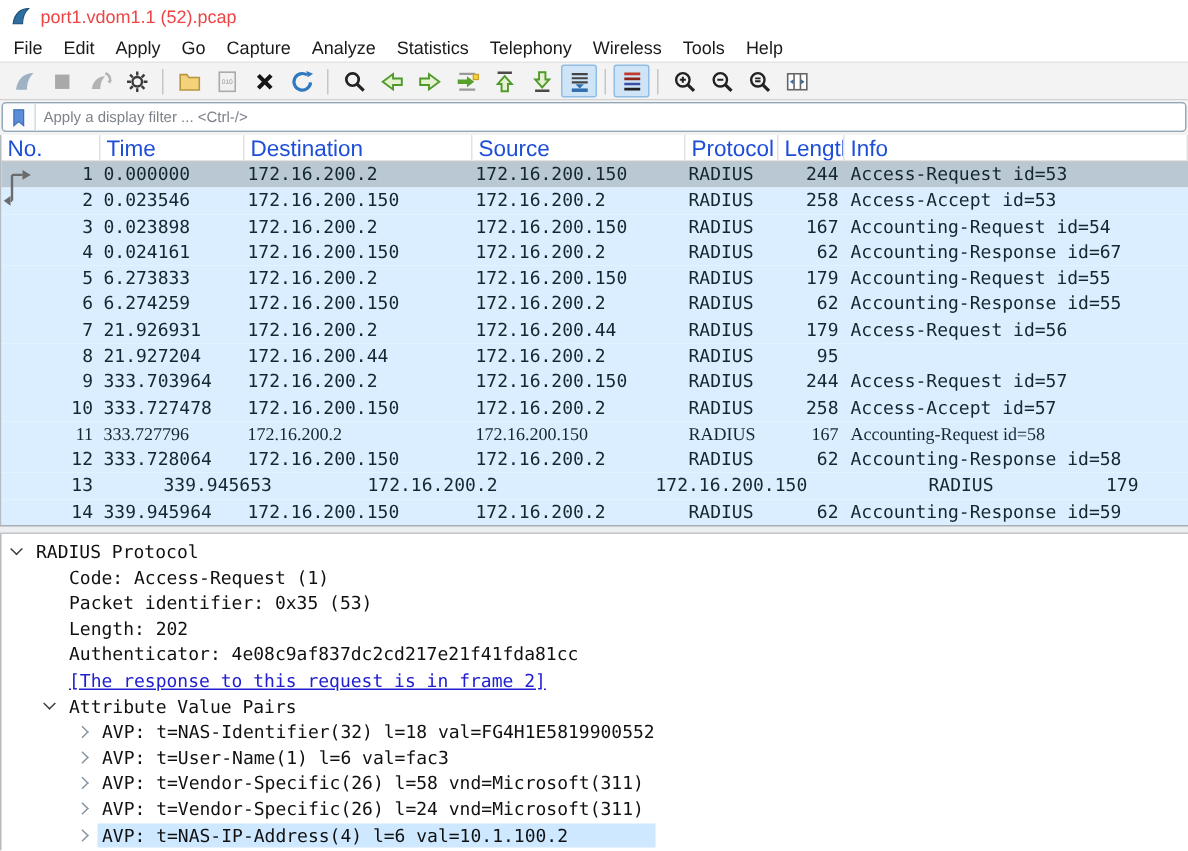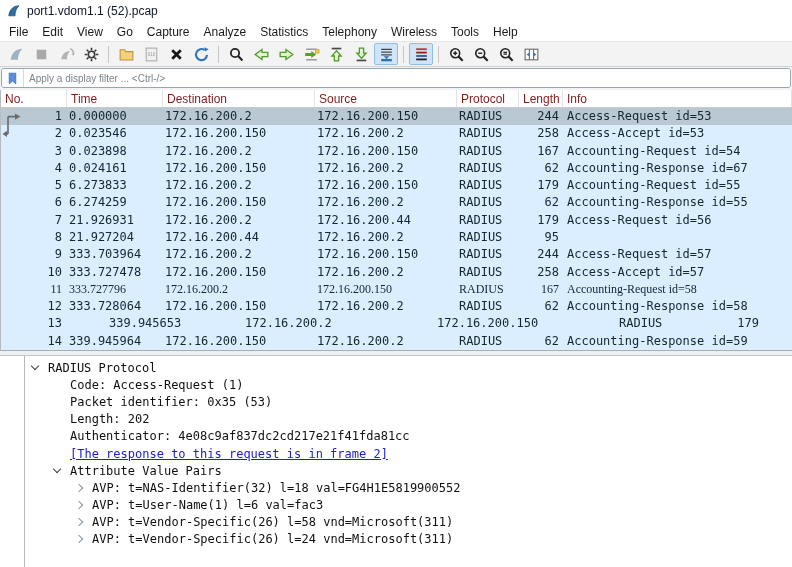--- a/index.html
+++ b/index.html
@@ -3,60 +3,60 @@
 <meta charset="utf-8">
 <style>
   * { box-sizing: border-box; margin: 0; padding: 0; }
   html,body { width:792px; height:567px; overflow:hidden; background:#fff;
     font-family:"Liberation Sans", sans-serif; }
   :root{
     --row-bg:#daeeff; --row-sel-bg:#bac8d4; --row-fg:#12272e;
     --detail-sel:#cde8ff; --link:#2020d0;
   }
   .titlebar{ height:22px; display:flex; align-items:center; gap:6px;
-    padding-left:7px; font-size:12px; color:#0f172a; background:#fff; }
+    padding-left:7px; font-size:12px; color:#ef4444; background:#fff; }
   .menubar{ height:19px; display:flex; align-items:center; font-size:12px;
     padding-left:2px; background:#fff; color:#1a1a1a; }
   .menu-item{ padding:2px 7px; cursor:default; }
   .toolbar{ height:26px; background:#f3f3f3; border-top:1px solid #e6e6e6;
     border-bottom:1px solid #d2d2d2; display:flex; align-items:center;
     padding-left:4px; gap:1px; }
   .tbtn{ width:24px; height:22px; display:flex; align-items:center;
     justify-content:center; border:1px solid transparent; border-radius:2px; }
   .tbtn.pressed{ background:#cfe5f7; border:1px solid #8fbde6; }
   .tsep{ width:1px; height:17px; background:#c6c6c6; margin:0 4px; flex:none; }
   .filterbar{ height:23px; background:#f3f3f3; padding:1px 1px 2px 1px; }
   .filter-input-wrap{ height:20px; background:#fff; border:1px solid #94a7b7;
     border-radius:3px; display:flex; align-items:center; overflow:hidden; }
   .bookmark{ width:22px; height:100%; display:flex; align-items:center;
     justify-content:center; border-right:1px solid #d4dbe2; background:#fbfcfd; }
   .filter-input{ flex:1; border:none; outline:none; font-size:10px; height:100%;
     padding-left:5px; font-family:"Liberation Sans",sans-serif; color:#222; }
   .filter-input::placeholder{ color:#7d838a; opacity:1; }
-  .header-row{ height:18px; display:grid; font-size:12px; color:#7f1d1d;
+  .header-row{ height:18px; display:grid; font-size:15px; color:#1d4ed8;
     background:#fff; border-bottom:1px solid #c9c9c9; border-left:1px solid #b6bbc0; }
   .hcell{ padding:1px 4px 0 4px; border-right:1px solid #e2e2e2; line-height:17px;
     white-space:nowrap; overflow:hidden; }
   .plist{ height:242px; position:relative; background:#fff;
     border-left:1px solid #b6bbc0; color:var(--row-fg);
     font-family:"DejaVu Sans Mono","Liberation Mono",monospace; font-size:12px; }
   .prow{ display:grid; height:17.285px; line-height:17.285px;
     background:var(--row-bg); white-space:pre; overflow:hidden; }
   .prow.selected{ background:var(--row-sel-bg); }
   .pc{ overflow:hidden; }
   .c-no{ text-align:right; padding-right:5px; }
   .c-time,.c-src,.c-dst,.c-proto{ padding-left:2px; }
   .c-len{ text-align:right; padding-right:4px; }
   .c-info{ padding-left:4px; }
   .rel-arrows{ position:absolute; left:0; top:0; pointer-events:none; }
   .splitter{ height:6px; background:#eceff1; border-top:1px solid #a9aeb3;
     border-bottom:1px solid #c2c6ca; }
   .details{ height:211px; background:#fff; border-left:1px solid #b6bbc0;
     padding-top:3px; color:#101010;
-    font-family:"DejaVu Sans Mono","Liberation Mono",monospace; font-size:12px;margin-left:24px; }
+    font-family:"DejaVu Sans Mono","Liberation Mono",monospace; font-size:12px; }
   .dline{ height:17.2px; display:flex; align-items:center; white-space:pre; }
   .dexp{ width:14px; height:14px; flex:none; display:flex; align-items:center;
     justify-content:center; }
   .chev{ display:block; width:6px; height:6px; }
   .chev.open{ border-right:1.7px solid #3d3d3d; border-bottom:1.7px solid #3d3d3d;
     transform:rotate(45deg); margin-top:-3px; }
   .chev.closed{ border-right:1.7px solid #8595a2; border-bottom:1.7px solid #8595a2;
     transform:rotate(-45deg); }
   .dtext{ margin-left:3px; padding:1px 3px; }
   .dtext.sel{ background:var(--detail-sel); padding-right:58px; }
@@ -68,21 +68,21 @@
 <div class="titlebar">
   <svg viewBox="0 0 16 16" width="14" height="14">
     <path d="M2 13.5 C3 5.5 8 2 13.8 2 C10.2 5.2 9.2 9.2 9.2 13.5 Z" fill="#2d6f9e" stroke="#1b4e74" stroke-width="0.8"></path>
   </svg>
   <span>port1.vdom1.1 (52).pcap</span>
 </div>
 
 <div class="menubar" id="menubar">
     <div class="menu-item">File</div>
     <div class="menu-item">Edit</div>
-    <div class="menu-item">View</div>
+    <div class="menu-item">Apply</div>
     <div class="menu-item">Go</div>
     <div class="menu-item">Capture</div>
     <div class="menu-item">Analyze</div>
     <div class="menu-item">Statistics</div>
     <div class="menu-item">Telephony</div>
     <div class="menu-item">Wireless</div>
     <div class="menu-item">Tools</div>
     <div class="menu-item">Help</div>
   </div>
 
@@ -269,13 +269,14 @@
     <div class="dline"><span class="dexp" style="margin-left: 25px;"></span><span class="dtext">Code: Access-Request (1)</span></div>
     <div class="dline"><span class="dexp" style="margin-left: 25px;"></span><span class="dtext">Packet identifier: 0x35 (53)</span></div>
     <div class="dline"><span class="dexp" style="margin-left: 25px;"></span><span class="dtext">Length: 202</span></div>
     <div class="dline"><span class="dexp" style="margin-left: 25px;"></span><span class="dtext">Authenticator: 4e08c9af837dc2cd217e21f41fda81cc</span></div>
     <div class="dline"><span class="dexp" style="margin-left: 25px;"></span><span class="dtext lnk">[The response to this request is in frame 2]</span></div>
     <div class="dline"><span class="dexp" style="margin-left: 25px;"><span class="chev open"></span></span><span class="dtext">Attribute Value Pairs</span></div>
     <div class="dline"><span class="dexp" style="margin-left: 47px;"><span class="chev closed"></span></span><span class="dtext">AVP: t=NAS-Identifier(32) l=18 val=FG4H1E5819900552</span></div>
     <div class="dline"><span class="dexp" style="margin-left: 47px;"><span class="chev closed"></span></span><span class="dtext">AVP: t=User-Name(1) l=6 val=fac3</span></div>
     <div class="dline"><span class="dexp" style="margin-left: 47px;"><span class="chev closed"></span></span><span class="dtext">AVP: t=Vendor-Specific(26) l=58 vnd=Microsoft(311)</span></div>
     <div class="dline"><span class="dexp" style="margin-left: 47px;"><span class="chev closed"></span></span><span class="dtext">AVP: t=Vendor-Specific(26) l=24 vnd=Microsoft(311)</span></div>
+    <div class="dline"><span class="dexp" style="margin-left: 47px;"><span class="chev closed"></span></span><span class="dtext sel">AVP: t=NAS-IP-Address(4) l=6 val=10.1.100.2</span></div>
   </div>
 
 </body></html>

